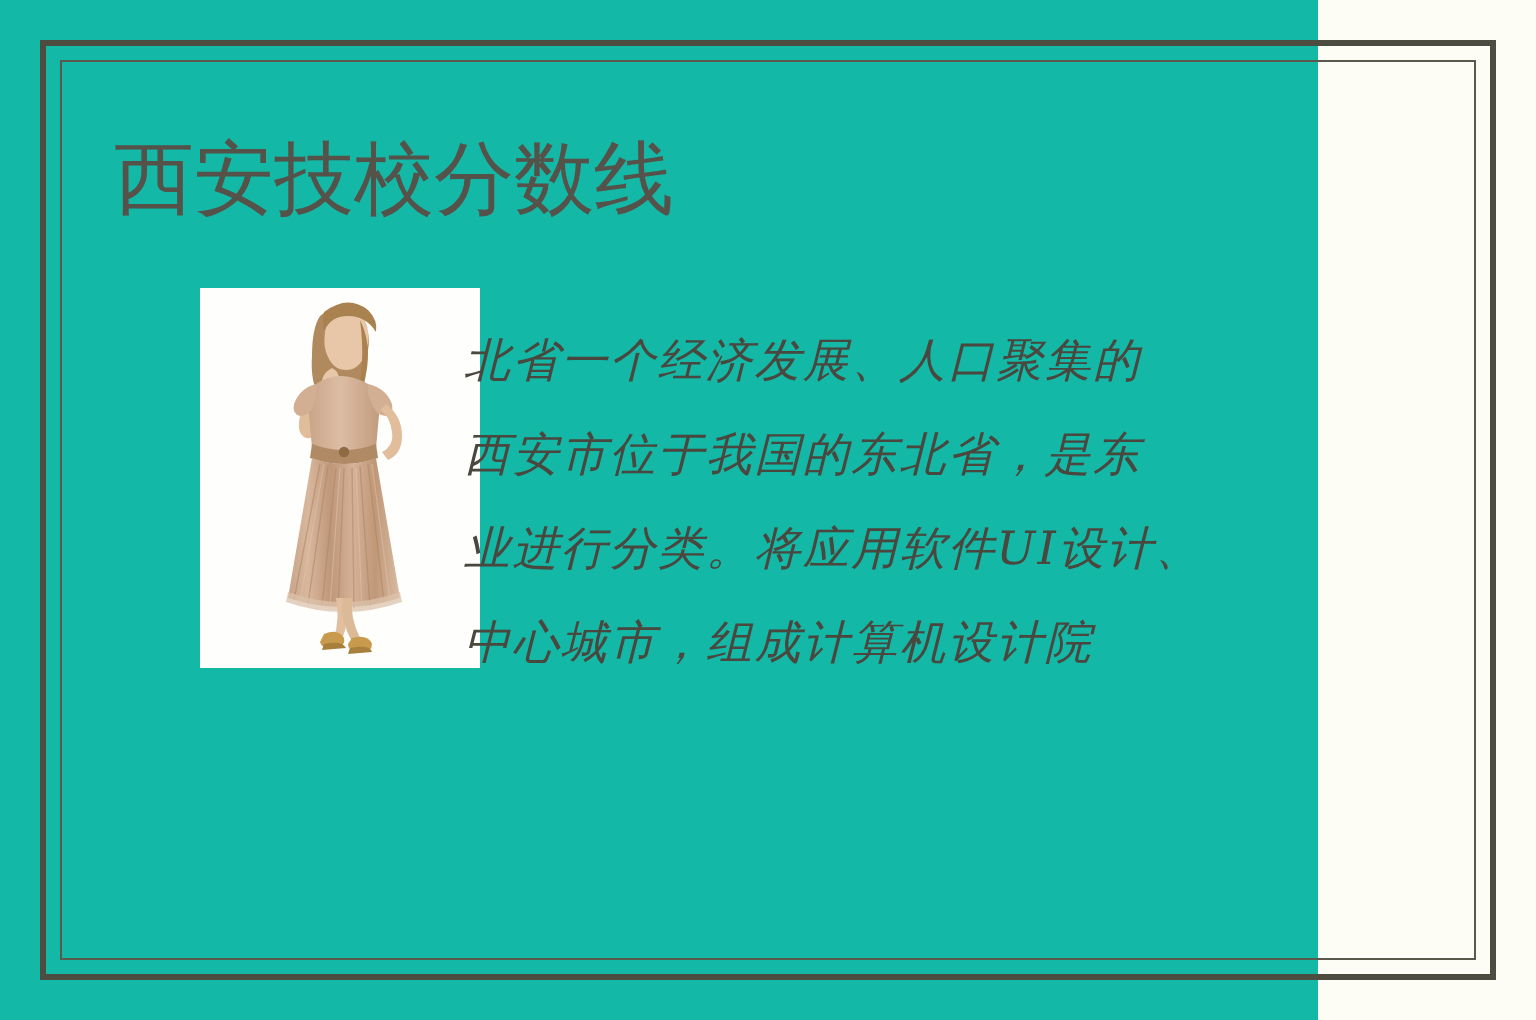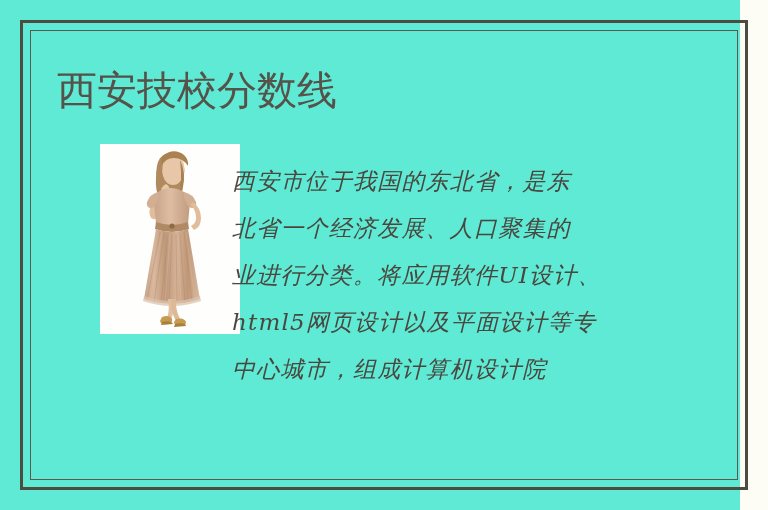--- a/index.html
+++ b/index.html
@@ -8,23 +8,23 @@
   }
   body {
     width: 768px;
     height: 510px;
     background: #fdfcf5;
     font-family: "Liberation Sans", sans-serif;
     overflow: hidden;
   }
   #page {
     position: relative;
-    width: 740px;
+    width: 659px;
     height: 510px;
-    background: #5eead4;
+    background: #14b8a6;
   }
 
   
   .frame-outer {
     position: absolute;
     left: 20px;
     top: 20px;
     width: 728px;
     height: 470px;
     border: 3px solid #4d4c40;
@@ -185,21 +185,20 @@
         <path d="M76 155 q-1 10 4 20 l-4 2 q-6 -11 -5 -22 z" fill="#dcb997"></path>
 
         <path d="M62 173 q7 -3 10 2 q1 4 -4 5 q-7 1 -8 -3 z" fill="#c79a4e"></path>
         <path d="M62 178 q9 -2 11 2 l-12 1 z" fill="#a87f3d"></path>
         <path d="M76 175 q8 -2 10 3 q0 4 -5 4 q-7 0 -7 -4 z" fill="#c79a4e"></path>
         <path d="M75 180 q10 -2 11 2 l-12 1 z" fill="#a87f3d"></path>
       </svg>
     </div>
 
     <div class="body-text">
+      <span class="ln">北省一个经济发展、人口聚集的</span>
       <span class="ln">西安市位于我国的东北省，是东</span>
-      <span class="ln">北省一个经济发展、人口聚集的</span>
       <span class="ln">业进行分类。将应用软件UI设计、</span>
-      <span class="ln">html5网页设计以及平面设计等专</span>
       <span class="ln">中心城市，组成计算机设计院</span>
     </div>
 
   </div>
 </div>
 
 </body></html>

